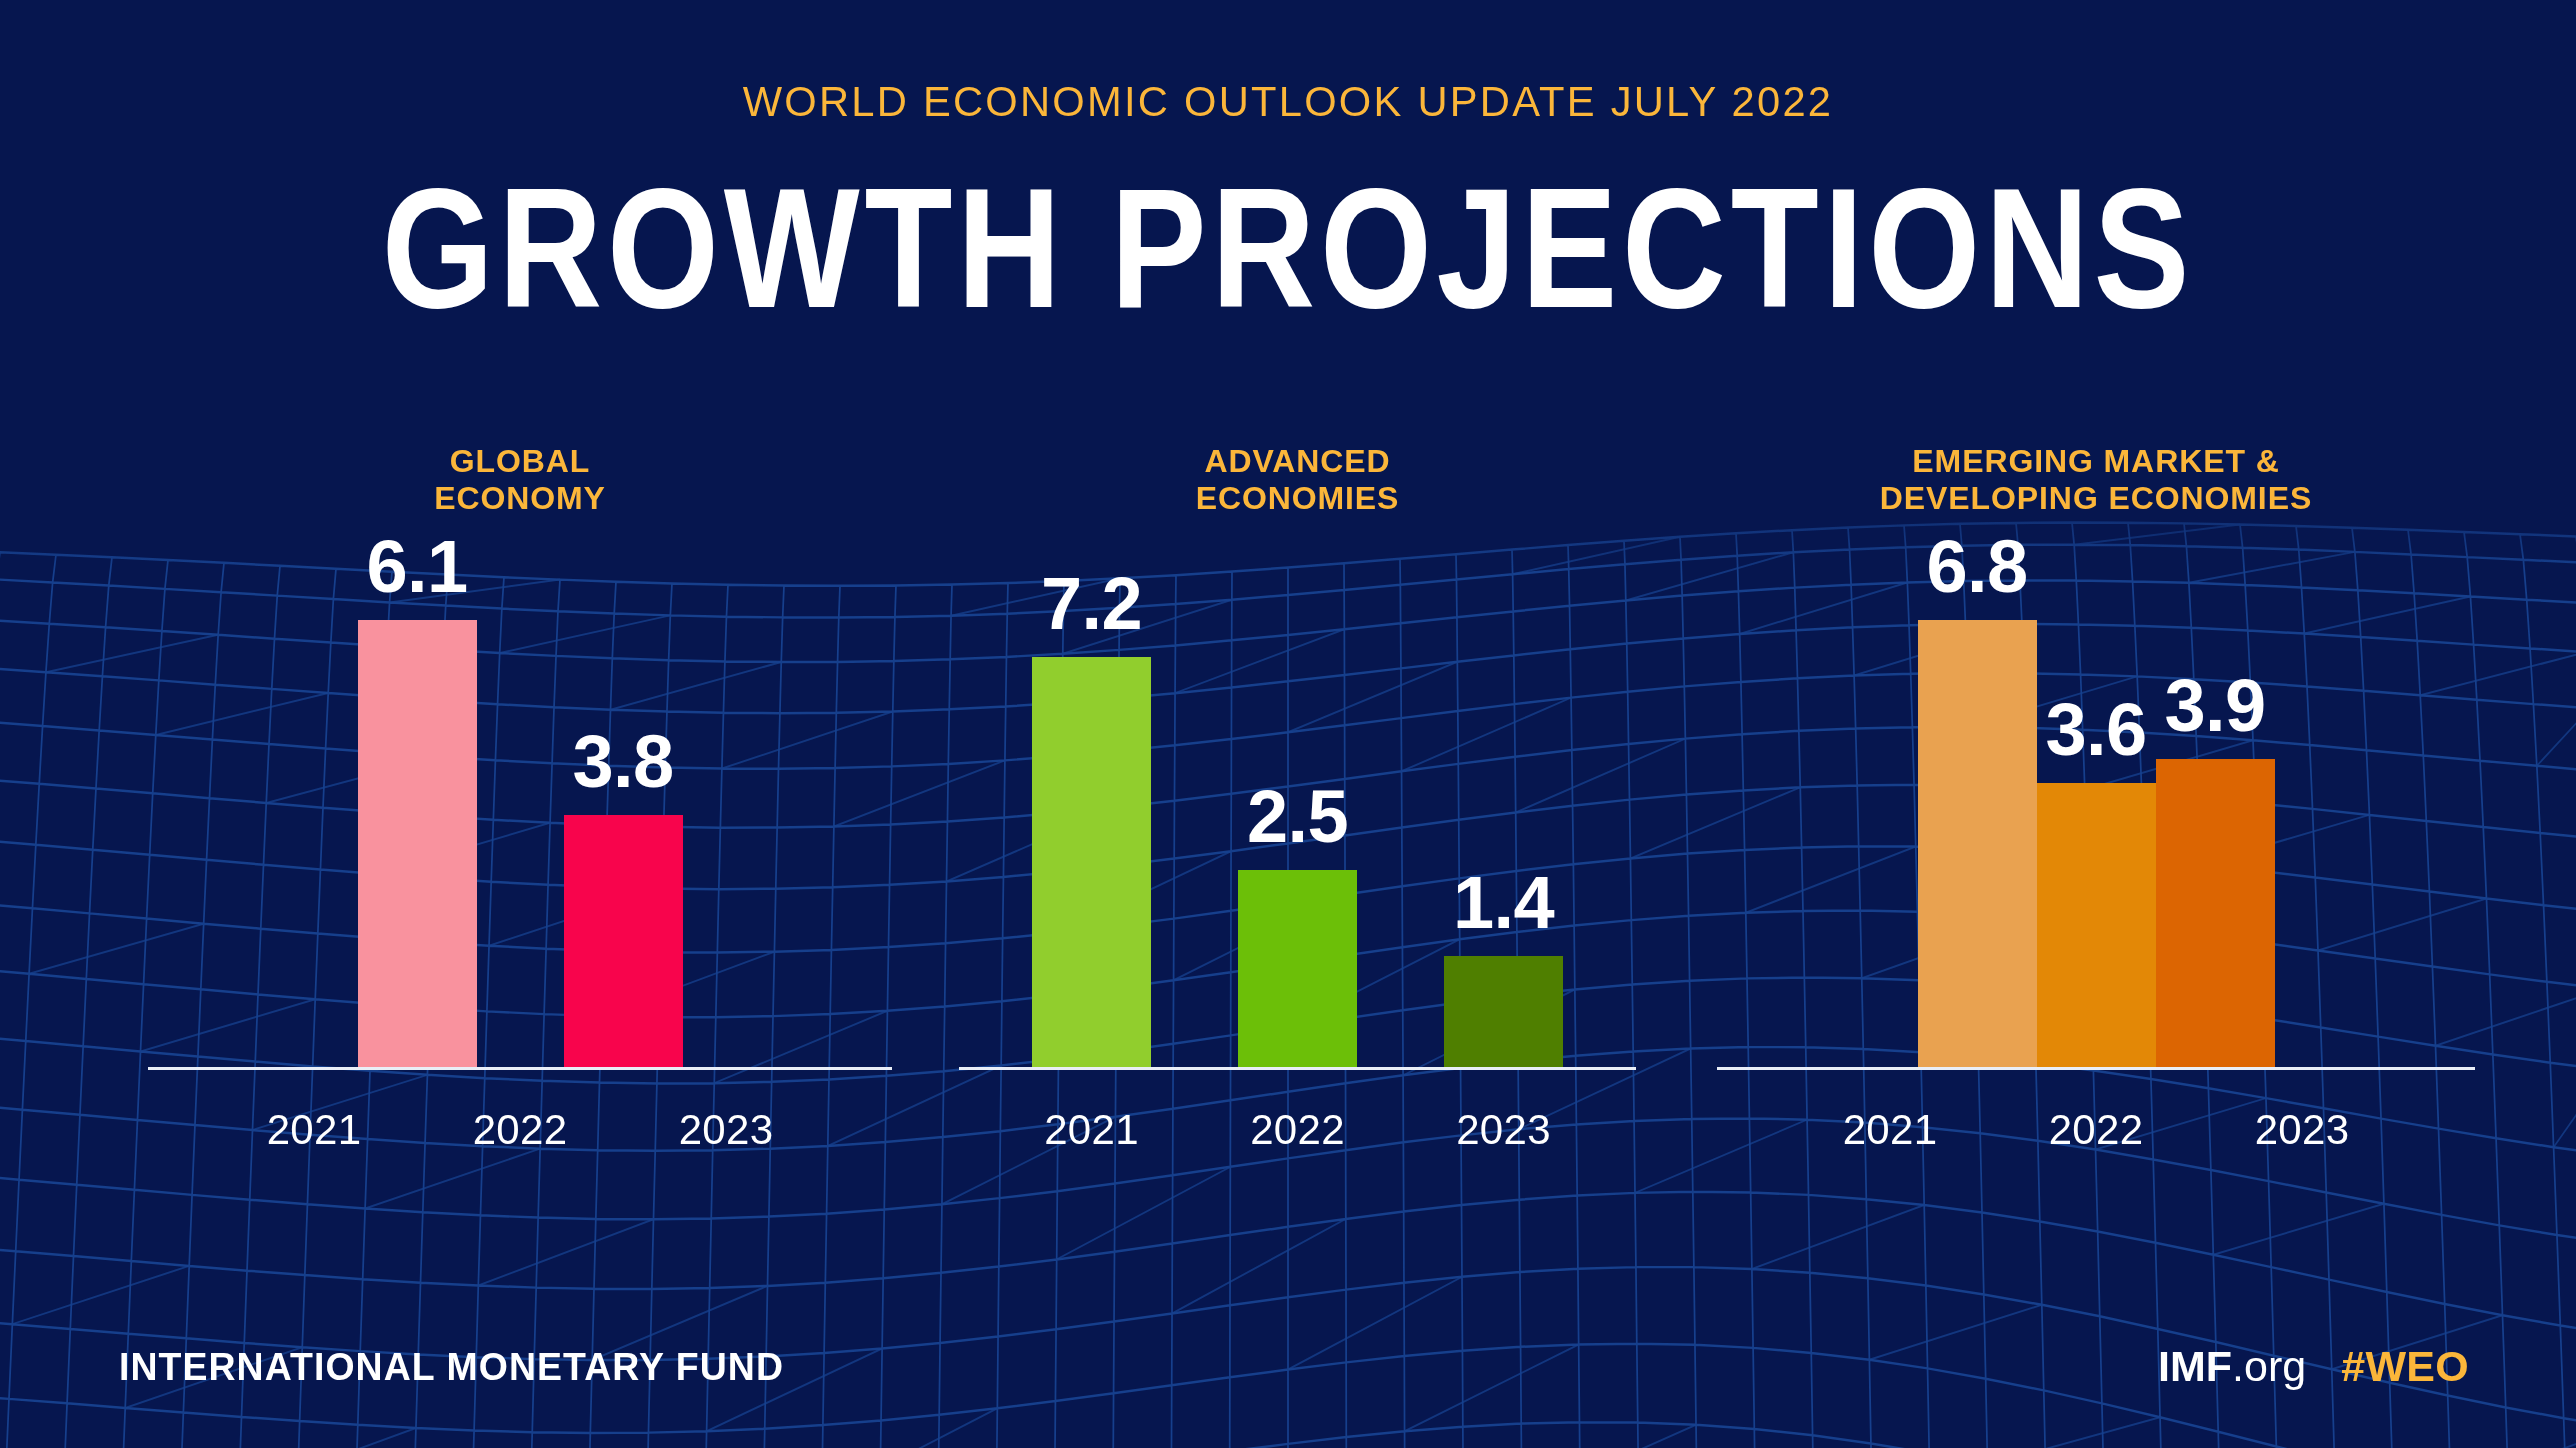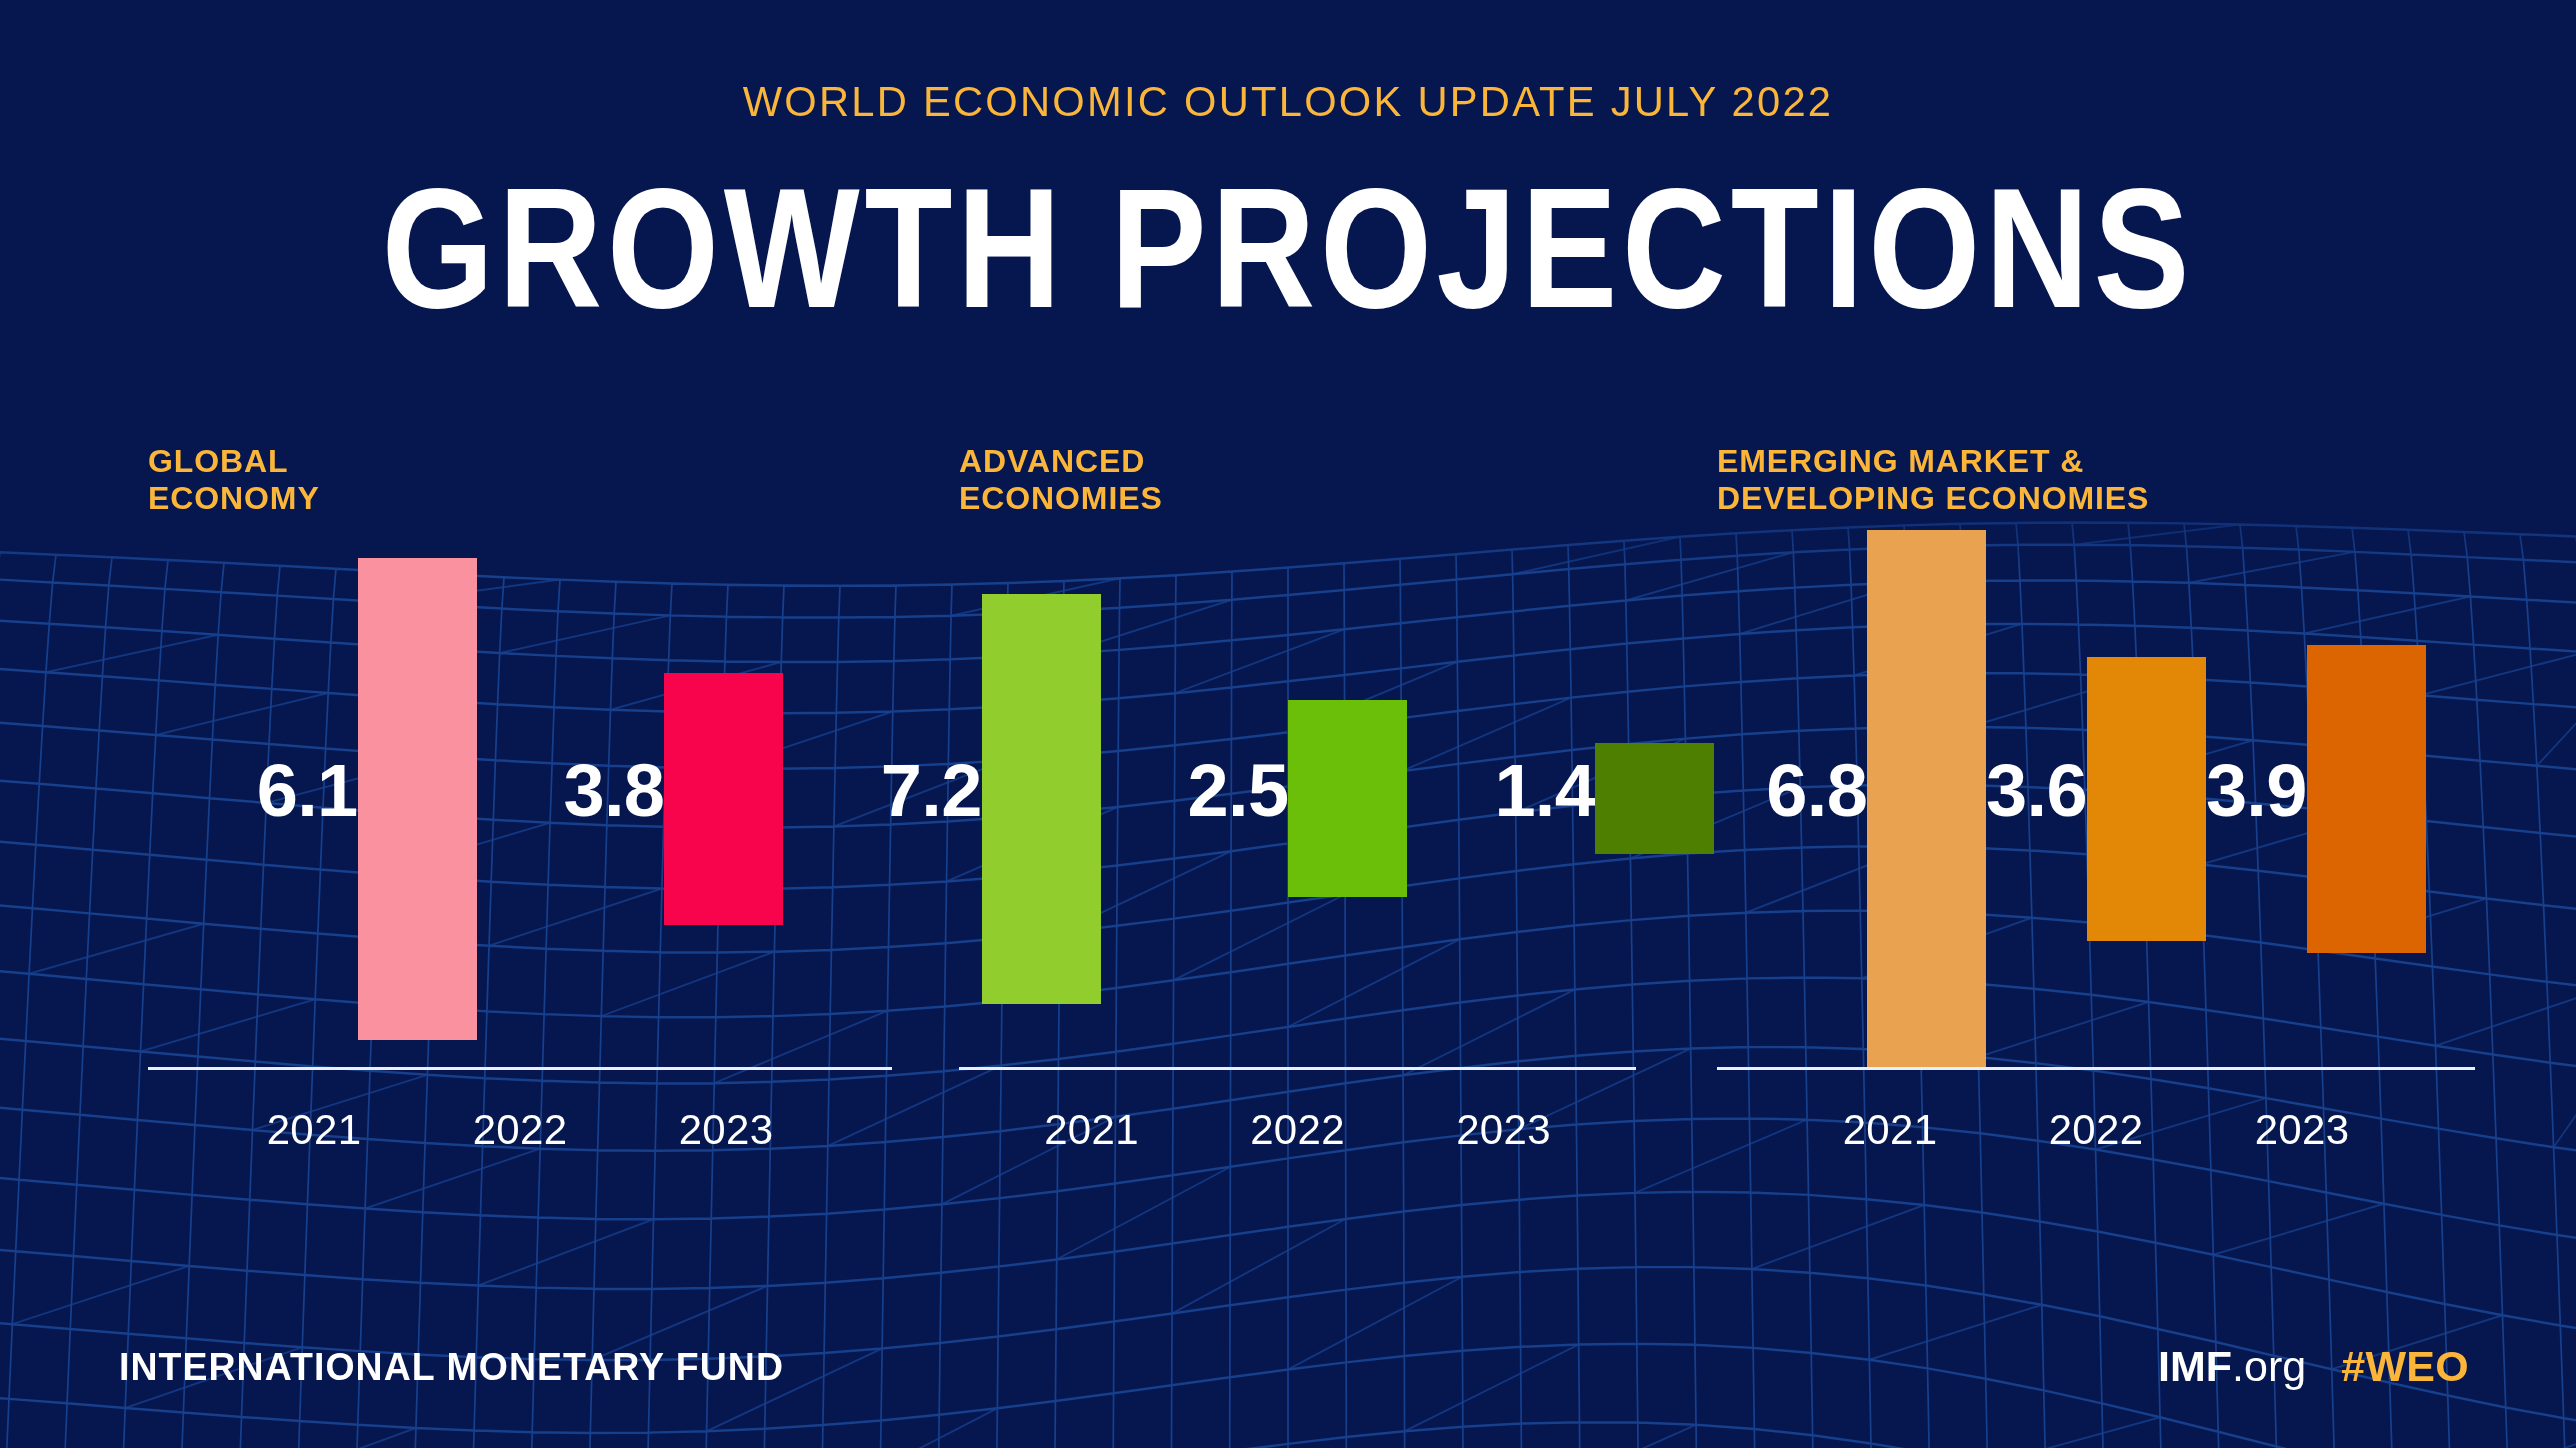--- a/index.html
+++ b/index.html
@@ -25,34 +25,34 @@
   .bigtitle{
     position:absolute;left:0;top:164px;width:2576px;text-align:center;
     color:#ffffff;font-size:144px;font-weight:700;letter-spacing:4.7px;
     line-height:1;transform:scaleY(1.18);transform-origin:top center;
   }
 
   
   .panels{position:absolute;left:0;top:443px;width:2576px;height:791px;z-index:4;}
   .panel{position:absolute;top:0;height:791px;}
   .panel-title{
-    position:absolute;left:0;top:0;width:100%;
+    position:absolute;left:0;top:0;width:100%;text-align:center;
     color:#FBB63A;font-size:32px;font-weight:700;letter-spacing:0.9px;
     line-height:1.17;white-space:pre-line;
   }
   .plot{position:absolute;left:0;right:0;top:87px;height:577px;}
   .axisline{
     position:absolute;bottom:37px;left:0;width:100%;height:3.4px;background:#e9eef7;
   }
   .bars{
     position:absolute;left:0;right:0;bottom:40px;top:0;
     display:flex;align-items:flex-end;justify-content:center;
   }
   .barcell{
-    position:relative;display:flex;flex-direction:row;align-items:center;
+    position:relative;display:flex;flex-direction:column;align-items:center;
     justify-content:flex-end;height:100%;
   }
   .barvalue{
     color:#ffffff;font-size:74px;font-weight:700;line-height:1;
     margin-bottom:16px;letter-spacing:-0.7px;white-space:nowrap;
   }
   .barrect{width:119px;}
   .ticks{
     position:absolute;left:0;right:0;bottom:-47px;
     display:flex;justify-content:center;margin-top:8px;

